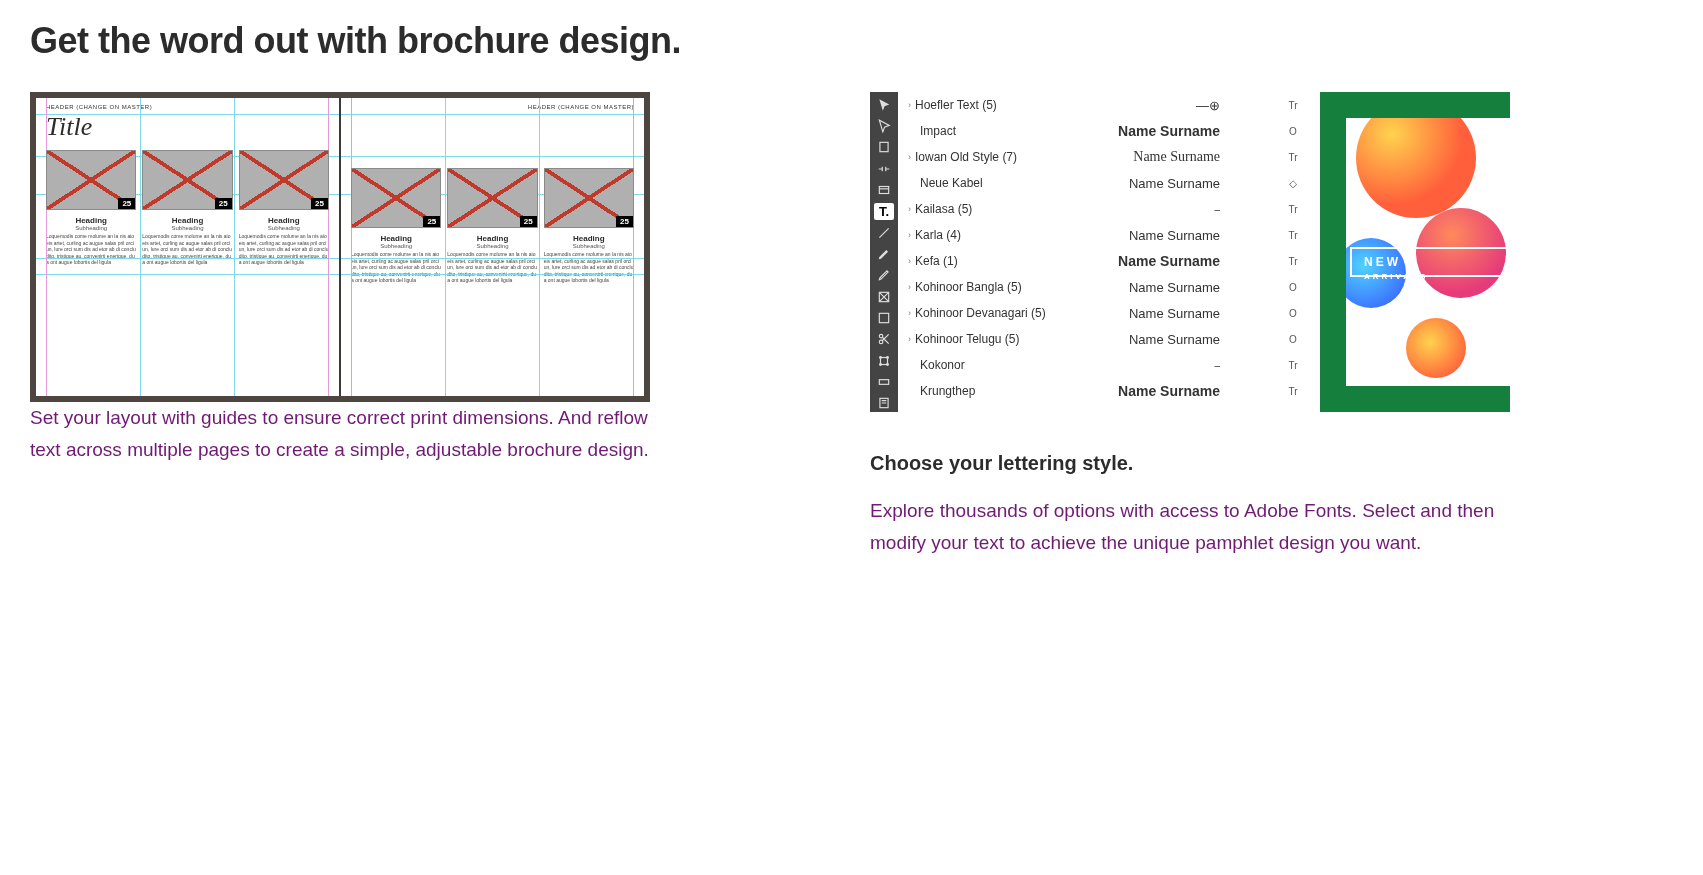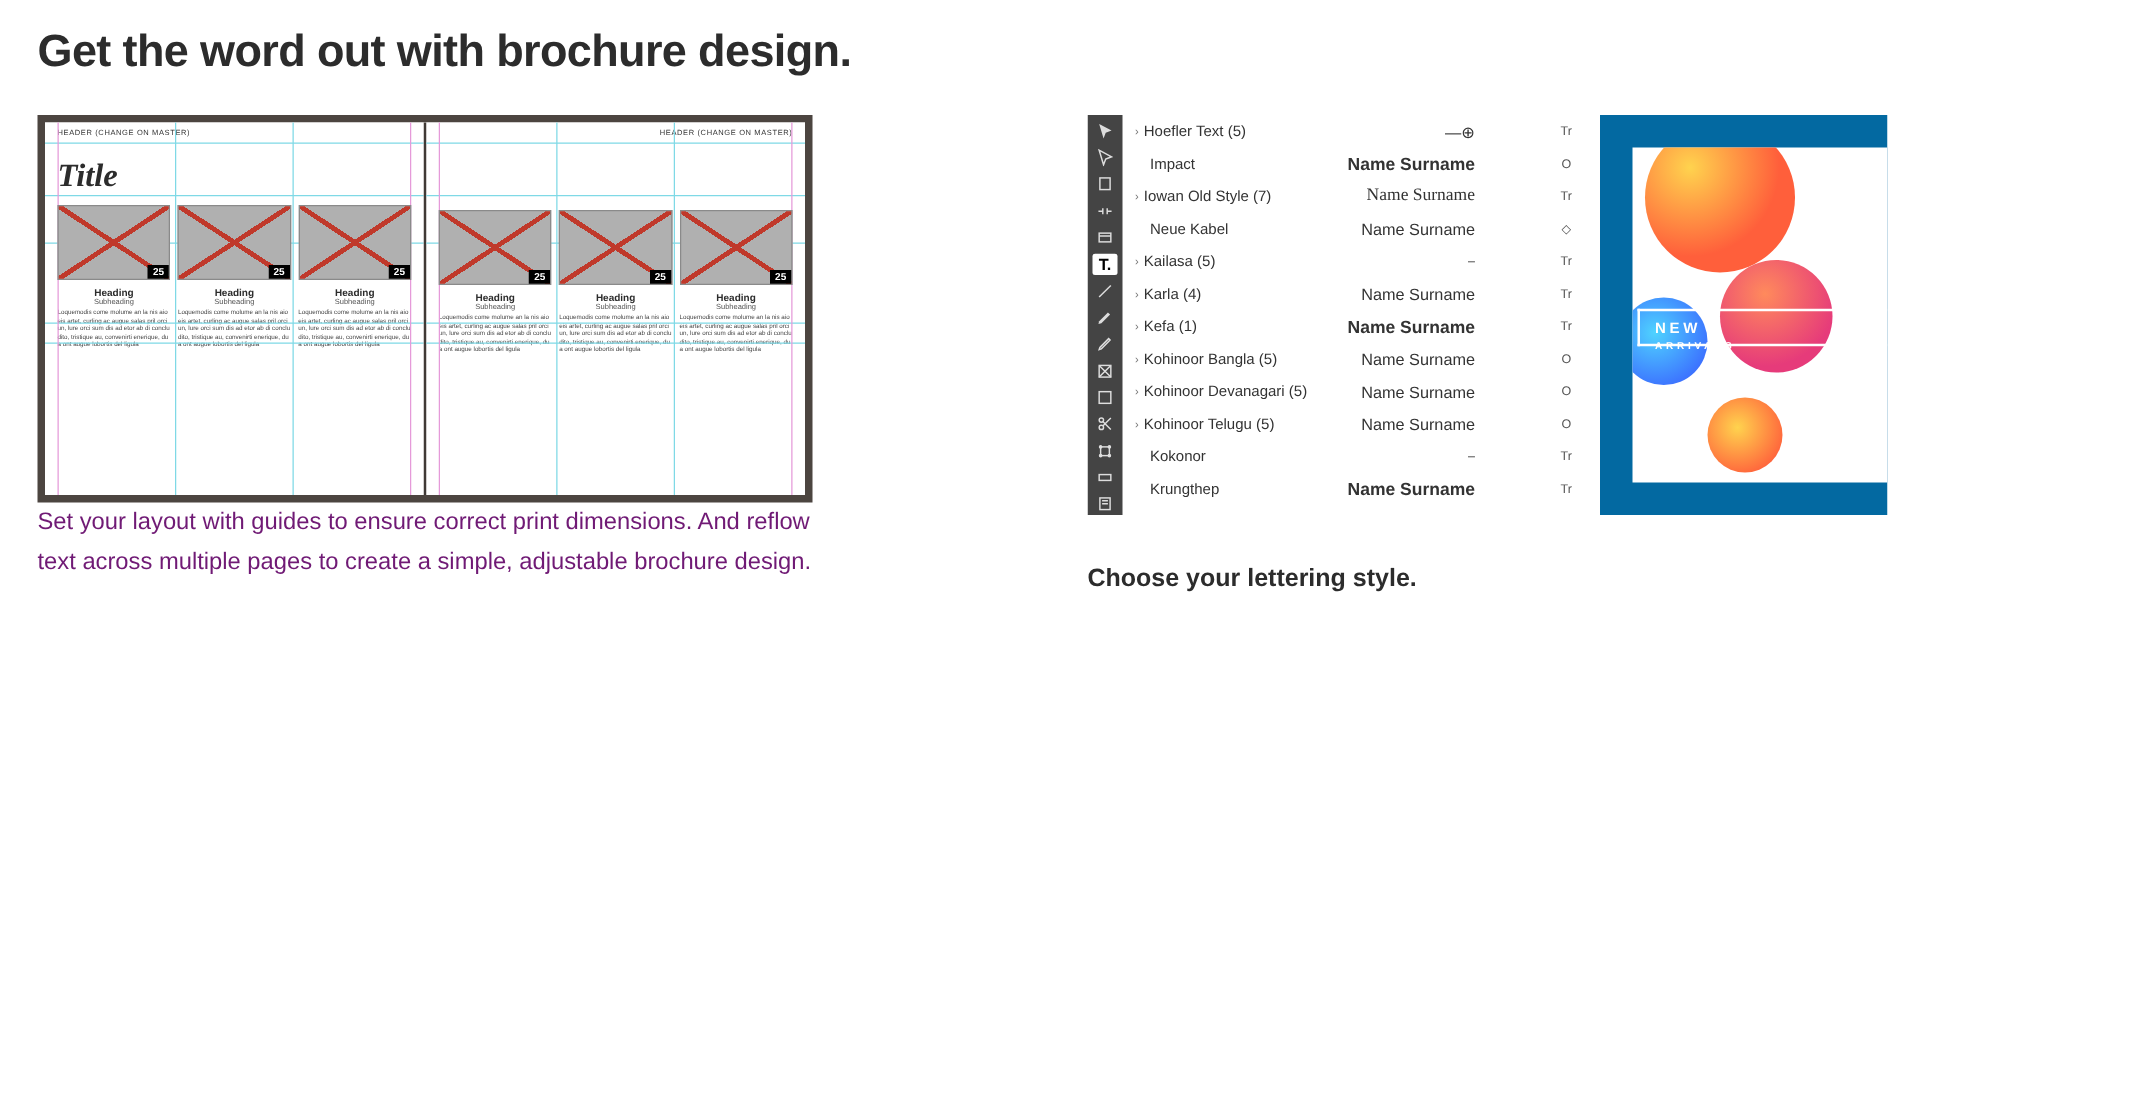--- a/index.html
+++ b/index.html
@@ -69,23 +69,23 @@
     text-transform: uppercase;
   }
   .spread-header.right { text-align: right; }
   .guide-h { position:absolute; left:0; right:0; border-top:1px solid #7fd9e6; }
   .guide-v { position:absolute; top:0; bottom:0; border-left:1px solid #7fd9e6; }
   .guide-pink-v { position:absolute; top:0; bottom:0; border-left:1px solid #e59ad9; }
 
   .title-area {
     font-family: Georgia, "Times New Roman", serif;
     font-style: italic;
-    font-weight: 700;
+    font-weight: 400;
     font-size: 26px;
-    margin: 16px 0 8px 0;
+    margin: 2px 0 8px 0;
   }
   .placeholder-row {
     display:flex;
     gap:6px;
     margin-top:8px;
   }
   .ph {
     flex:1;
     height:58px;
     background:#b0b0b0;
@@ -197,27 +197,26 @@
   .font-icon {
     width:14px;
     text-align:center;
     color:#555;
     font-size:10px;
     margin-left:36px;
   }
 
   .preview {
     width:190px;
-    background:#0369a1;
+    background:#15803d;
     display:flex;
     align-items:center;
     justify-content:center;
     position:relative;
     overflow:hidden;
-    padding-left:40px;
   }
   .preview-inner {
     position:absolute;
     inset:26px 0 26px 26px;
     background:#fff;
     overflow:hidden;
   }
   .blob { position:absolute; border-radius:50%; }
   .blob1 { width:120px;height:120px; left:10px; top:-20px; background:radial-gradient(circle at 30% 30%, #ffd34e, #ff5f3b 60%); }
   .blob2 { width:90px;height:90px; left:70px; top:90px; background:radial-gradient(circle at 40% 30%, #ff8a5c, #e63b7a 70%); }
@@ -566,15 +565,16 @@
             <div class="blob blob1"></div>
             <div class="blob blob2"></div>
             <div class="blob blob3"></div>
             <div class="blob blob4"></div>
           </div>
           <div class="preview-label">NEW</div>
           <div class="preview-sub">ARRIVALS</div>
         </div>
       </div>
       <h3>Choose your lettering style.</h3>
+      <p>Explore thousands of options with access to Adobe Fonts. Select and then modify your text to achieve the unique pamphlet design you want.</p>
     </div>
   </div>
 </div>
 
 </body></html>

